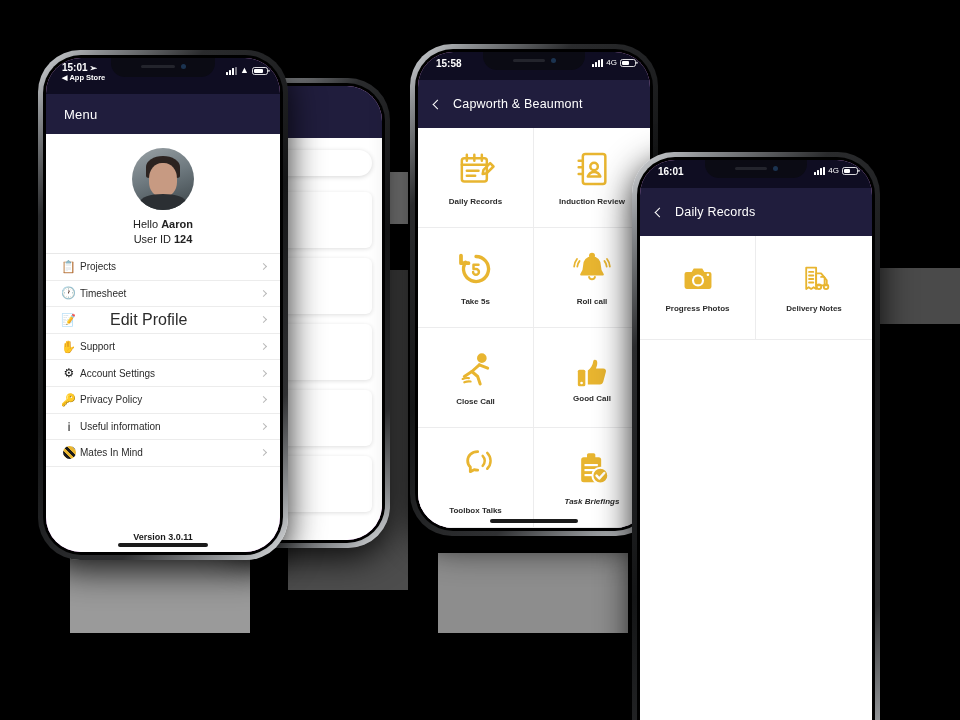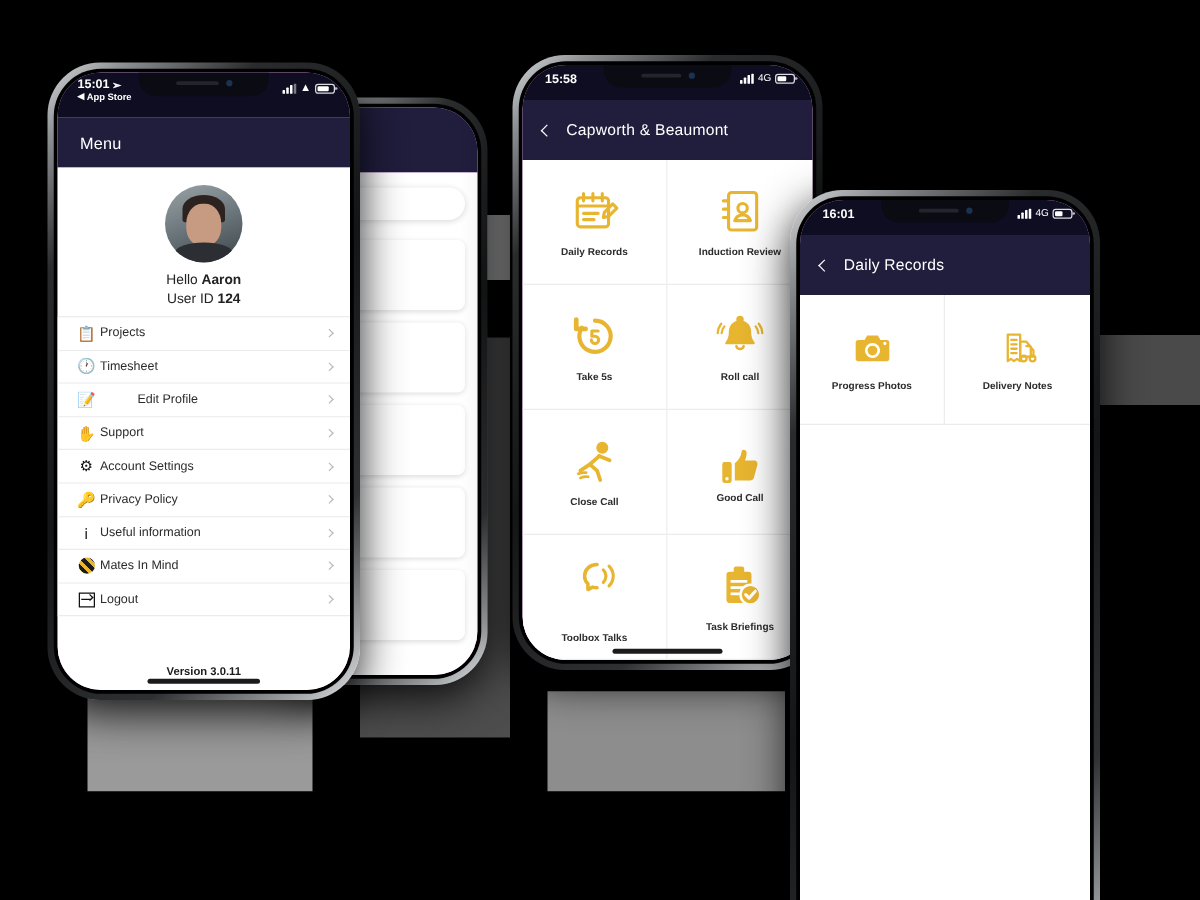--- a/index.html
+++ b/index.html
@@ -264,21 +264,21 @@
               <span class="menu-label" style="font-size:10px;">Projects</span>
               <span class="chev-r" style="width:5px;height:5px;"></span>
             </div>
             <div class="menu-row" style="height:26.6px;padding:0 14px 0 12px;">
               <span class="menu-ico" style="width:22px;font-size:12px;">🕐</span>
               <span class="menu-label" style="font-size:10px;">Timesheet</span>
               <span class="chev-r" style="width:5px;height:5px;"></span>
             </div>
             <div class="menu-row" style="height:26.6px;padding:0 14px 0 12px;">
               <span class="menu-ico" style="width:22px;font-size:12px;">📝</span>
-              <span class="menu-label" style="font-size:10px;padding-left:30px;">Edit Profile</span>
+              <span class="menu-label" style="font-size:16px;padding-left:30px;">Edit Profile</span>
               <span class="chev-r" style="width:5px;height:5px;"></span>
             </div>
             <div class="menu-row" style="height:26.6px;padding:0 14px 0 12px;">
               <span class="menu-ico" style="width:22px;font-size:12px;">✋</span>
               <span class="menu-label" style="font-size:10px;">Support</span>
               <span class="chev-r" style="width:5px;height:5px;"></span>
             </div>
             <div class="menu-row" style="height:26.6px;padding:0 14px 0 12px;">
               <span class="menu-ico" style="width:22px;font-size:12px;">⚙</span>
               <span class="menu-label" style="font-size:10px;">Account Settings</span>
@@ -292,30 +292,20 @@
             <div class="menu-row" style="height:26.6px;padding:0 14px 0 12px;">
               <span class="menu-ico" style="width:22px;font-size:12px;">ℹ</span>
               <span class="menu-label" style="font-size:10px;">Useful information</span>
               <span class="chev-r" style="width:5px;height:5px;"></span>
             </div>
             <div class="menu-row" style="height:26.6px;padding:0 14px 0 12px;">
               <span class="menu-ico" style="width:22px;">
                 <span style="display:block;width:13px;height:13px;border-radius:50%;background:repeating-linear-gradient(45deg,#e8b530 0 3px,#1b1b1b 3px 6px);"></span>
               </span>
               <span class="menu-label" style="font-size:10px;">Mates In Mind</span>
-              <span class="chev-r" style="width:5px;height:5px;"></span>
-            </div>
-            <div class="menu-row" style="height:26.6px;padding:0 14px 0 12px;">
-              <span class="menu-ico" style="width:22px;">
-                <span style="display:inline-block;width:13px;height:12px;border:1.6px solid #111;position:relative;">
-                  <span style="position:absolute;left:1px;top:4px;width:8px;height:1.6px;background:#111;"></span>
-                  <span style="position:absolute;left:6px;top:1.5px;width:4px;height:4px;border-right:1.6px solid #111;border-top:1.6px solid #111;transform:rotate(45deg);"></span>
-                </span>
-              </span>
-              <span class="menu-label" style="font-size:10px;">Logout</span>
               <span class="chev-r" style="width:5px;height:5px;"></span>
             </div>
           </div>
 
           <div style="flex:1;"></div>
           <div class="version" style="font-size:9px;padding-bottom:10px;">Version 3.0.11</div>
         </div>
 
         <div class="home-ind" style="width:90px;height:4px;"></div>
       </div>
@@ -434,21 +424,21 @@
               <svg width="40" height="40" viewBox="0 0 48 48" fill="#e8b530">
                 <rect x="11" y="10" width="24" height="30" rx="3"></rect>
                 <rect x="18" y="5" width="10" height="7" rx="2"></rect>
                 <rect x="15" y="18" width="16" height="2.6" fill="#fff"></rect>
                 <rect x="15" y="24" width="16" height="2.6" fill="#fff"></rect>
                 <rect x="15" y="30" width="10" height="2.6" fill="#fff"></rect>
                 <circle cx="34" cy="32" r="9.5" fill="#e8b530" stroke="#fff" stroke-width="2.4"></circle>
                 <path d="M29.5 32l3.2 3.4 6-6.6" fill="none" stroke="#fff" stroke-width="3" stroke-linecap="round" stroke-linejoin="round"></path>
               </svg>
             </span>
-            <span class="tile-label" style="font-size:8px;margin-top:8px;">Task Briefings</span>
+            <span class="tile-label" style="font-size:8px;margin-top:8px;font-style:italic;">Task Briefings</span>
           </div>
         </div>
 
         <div class="home-ind" style="width:88px;height:4px;"></div>
       </div>
     </div>
   </div>
 
   <div class="phone" style="left:632px;top:152px;width:248px;height:648px;">
     <div class="phone-inner">

